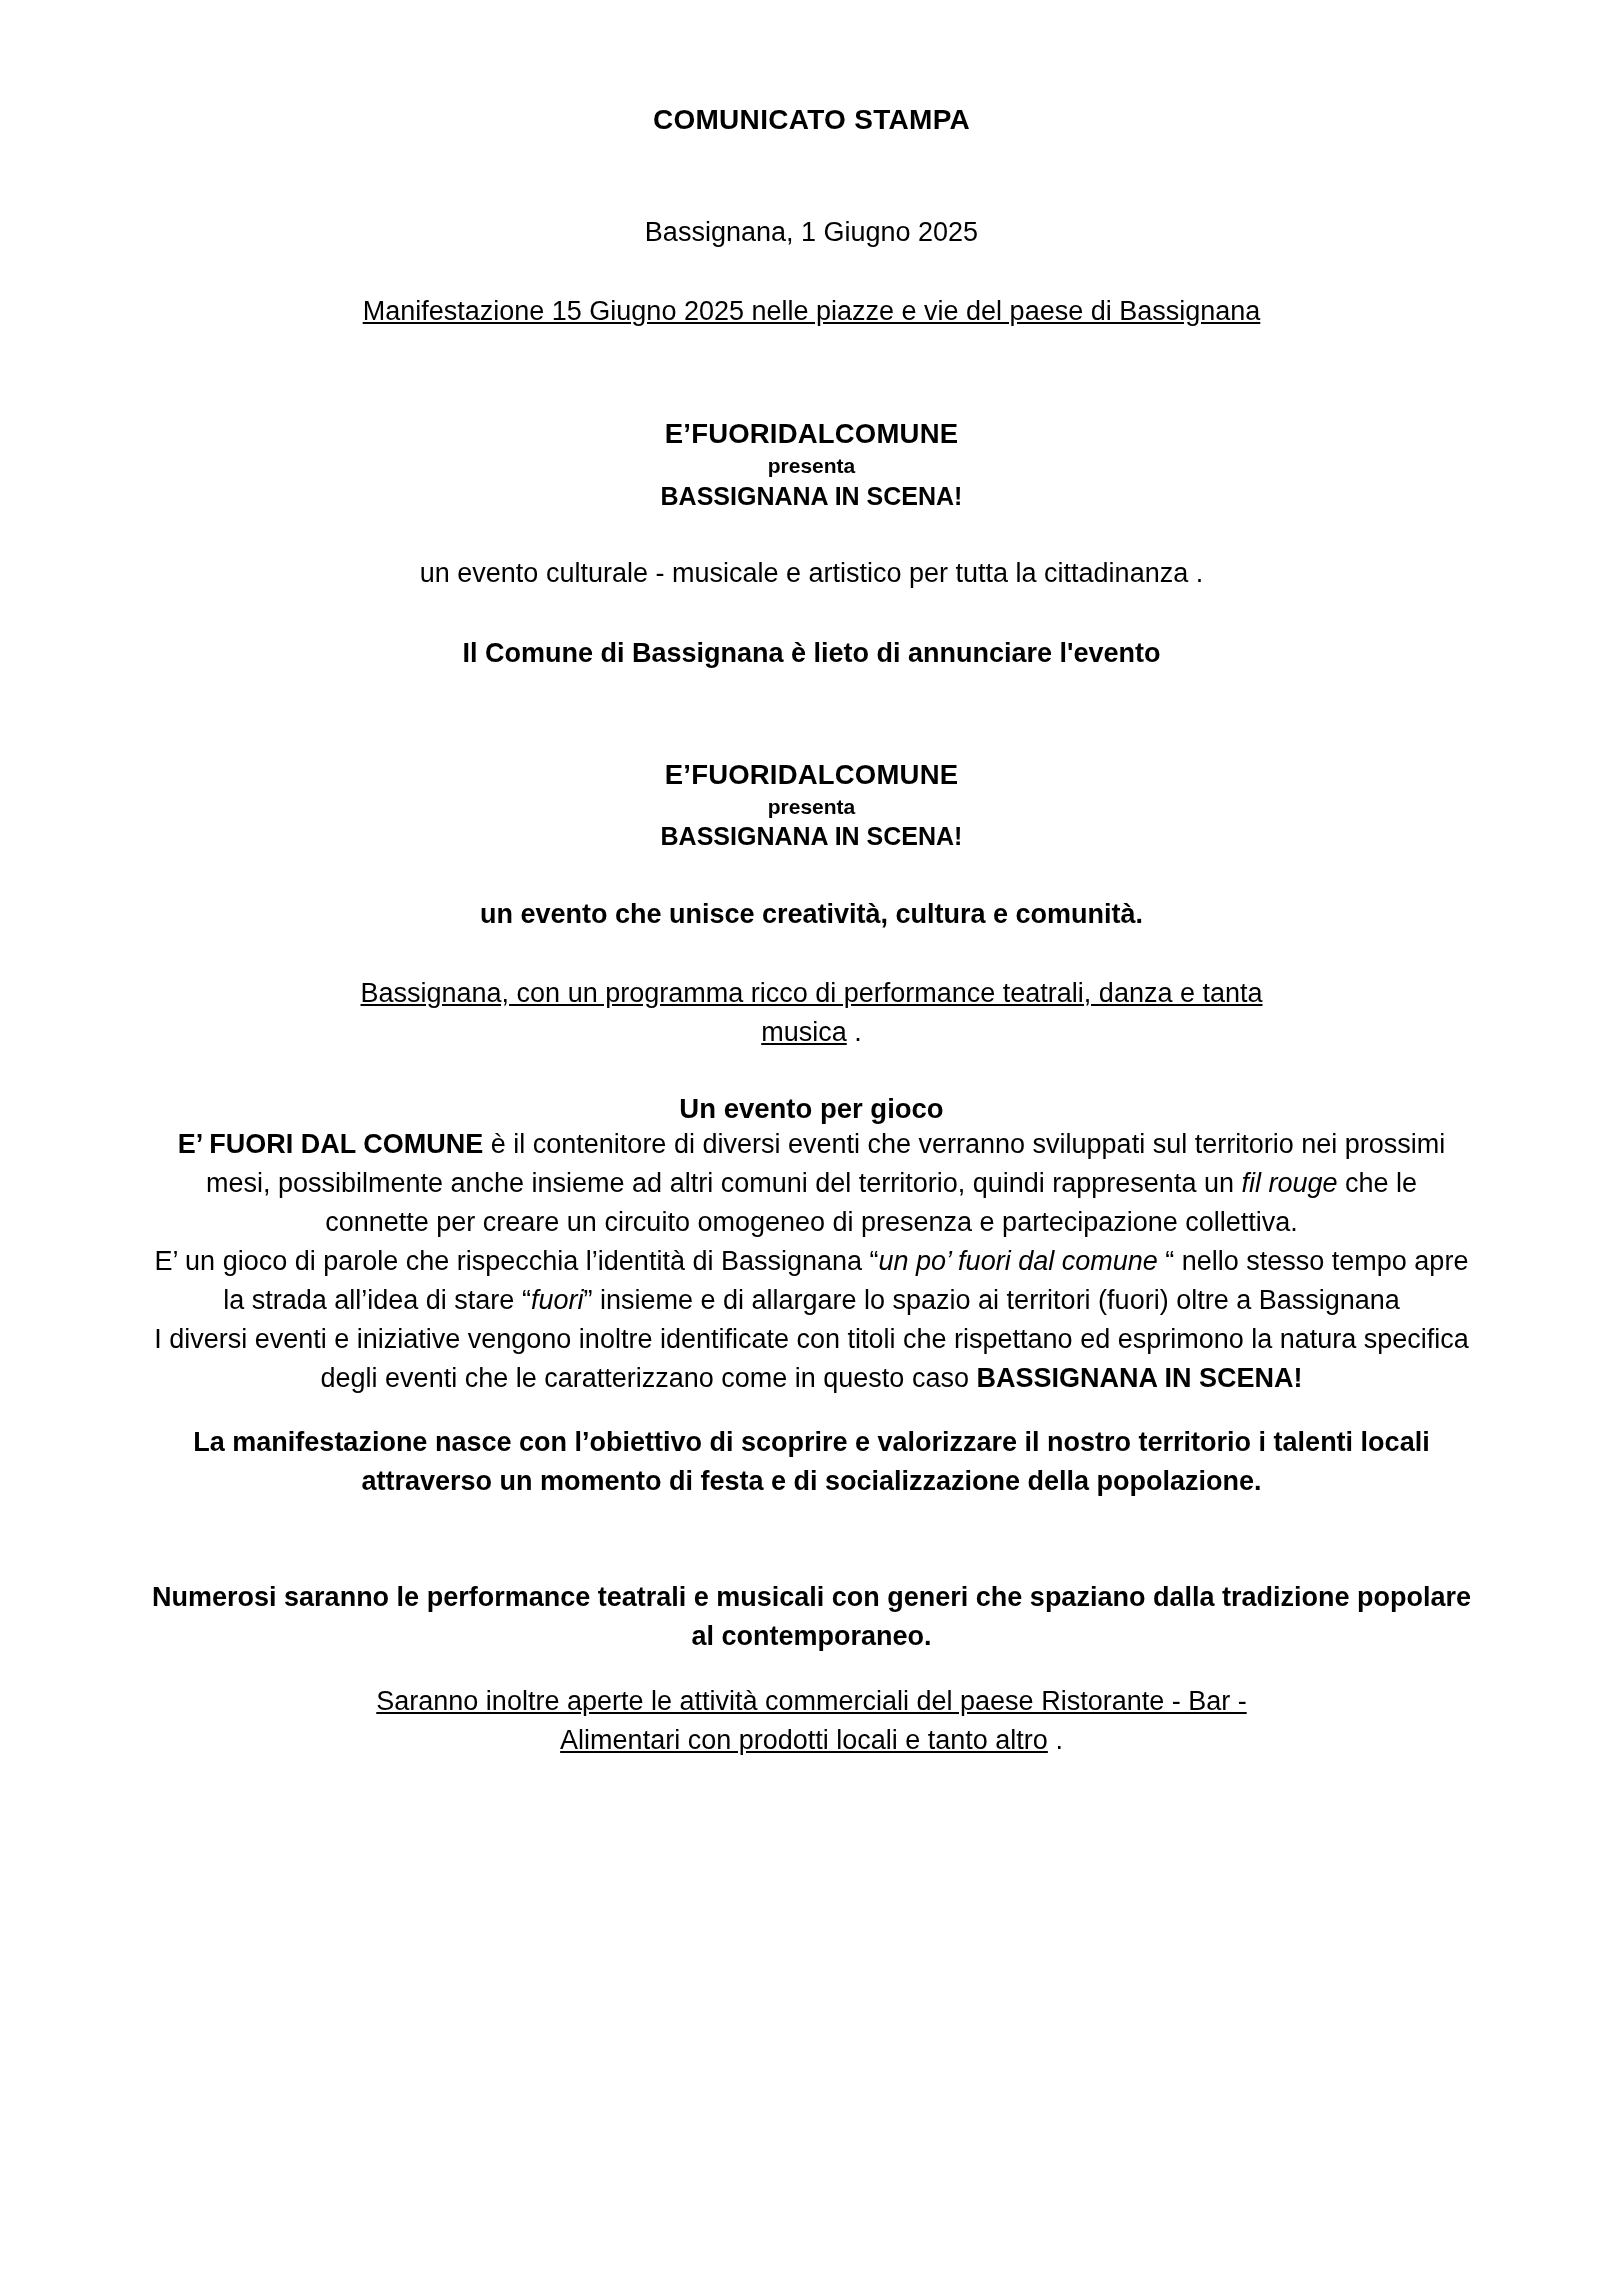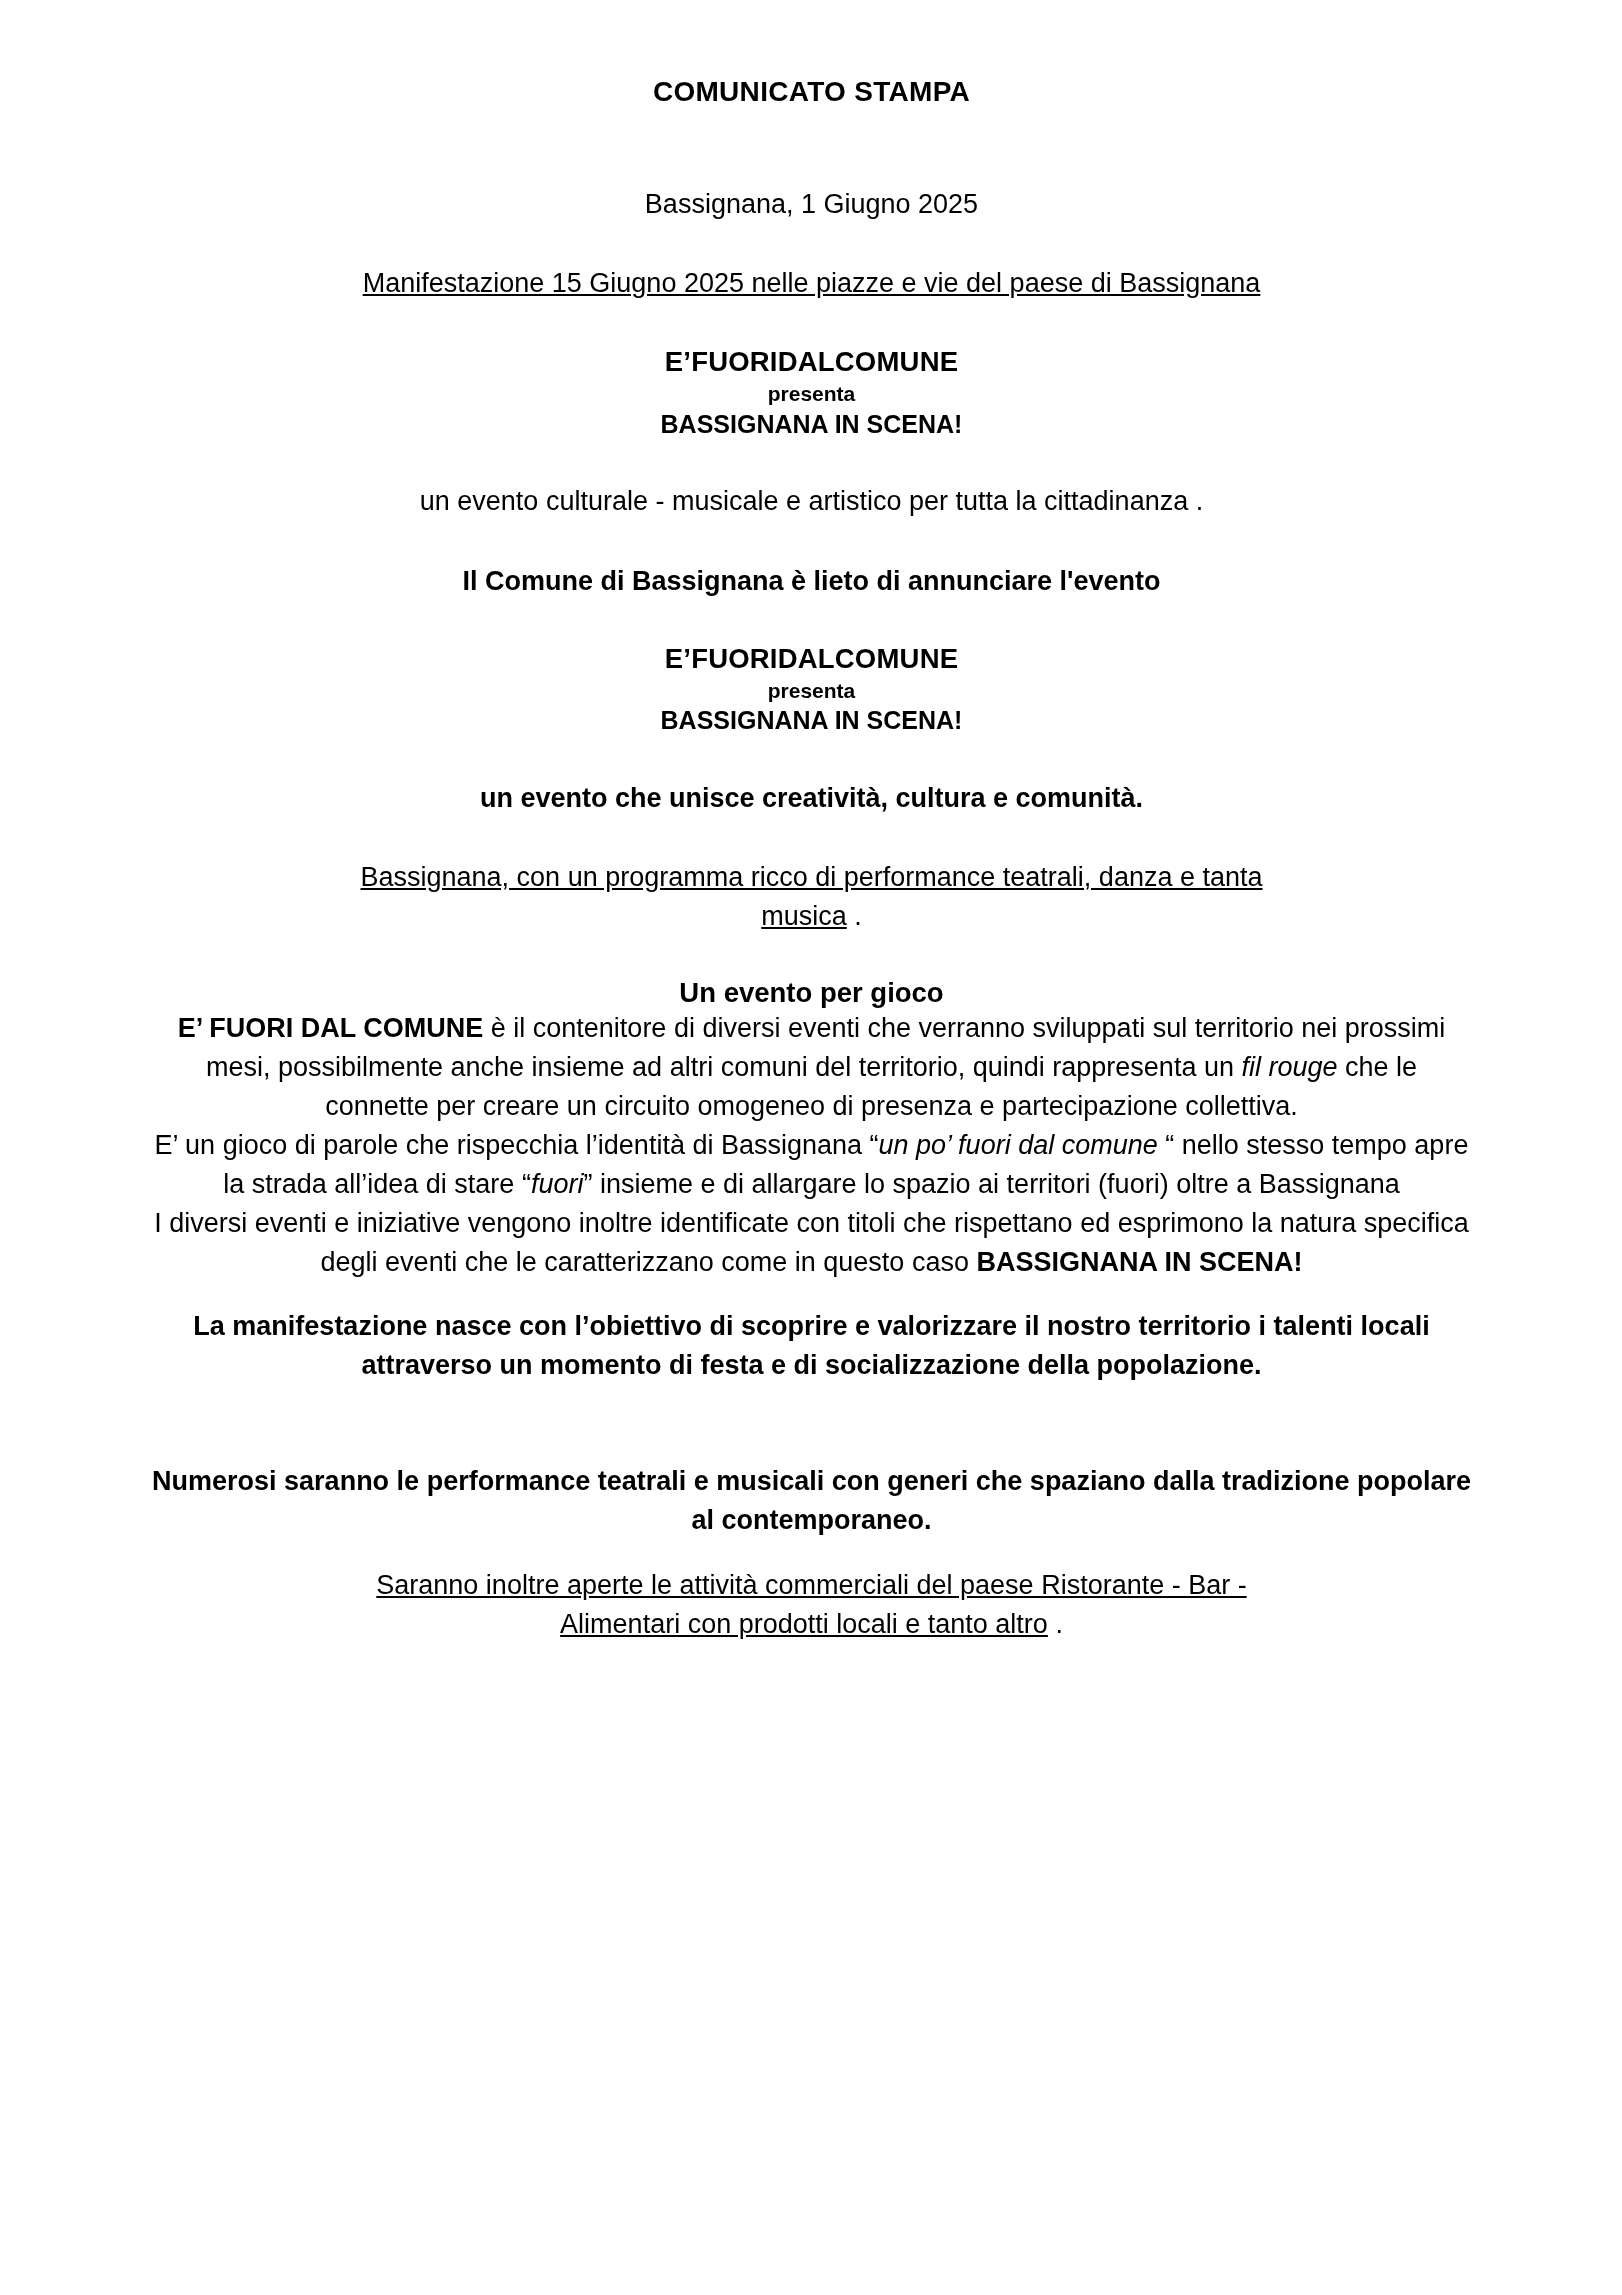--- a/index.html
+++ b/index.html
@@ -11,21 +11,21 @@
     width: 1623px;
     height: 2295px;
     font-family: "Liberation Sans", sans-serif;
     color: #000000;
     -webkit-font-smoothing: antialiased;
   }
   .page {
     box-sizing: border-box;
     width: 1623px;
     height: 2181px;
-    padding: 76px 152px 0 152px;
+    padding: 104px 152px 0 152px;
     position: relative;
   }
   .title {
     text-align: center;
     font-weight: bold;
     font-size: 28px;
     letter-spacing: 0.3px;
     margin: 0 0 0 0;
   }
   .spacer-lg { height: 77px; }
@@ -39,20 +39,21 @@
   }
   .u { text-decoration: underline; }
   .bold { font-weight: bold; }
   .italic { font-style: italic; }
   .brand {
     text-align: center;
     font-weight: bold;
     font-size: 27.5px;
     letter-spacing: 0.2px;
     line-height: 1.3;
+    margin-top: 44px;
   }
   .presenta {
     text-align: center;
     font-weight: bold;
     font-size: 21px;
     line-height: 1.3;
   }
   .subbrand {
     text-align: center;
     font-weight: bold;

